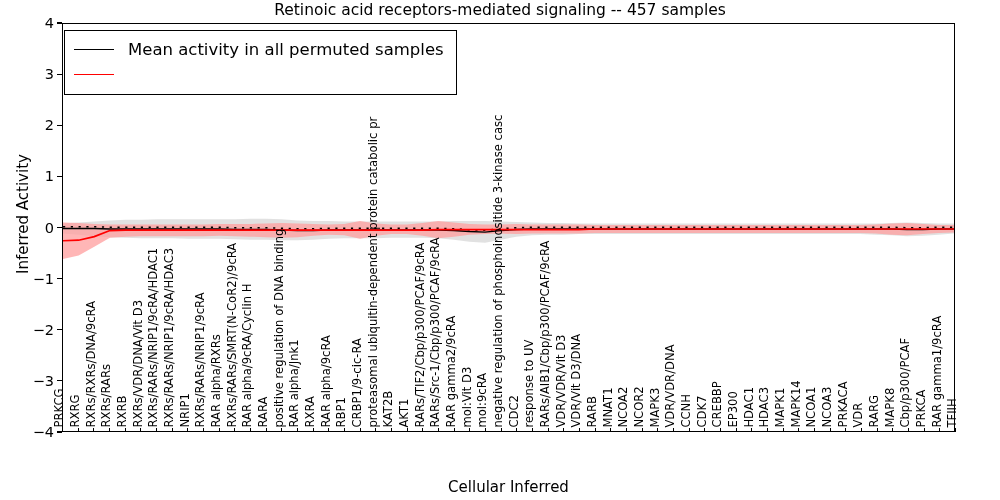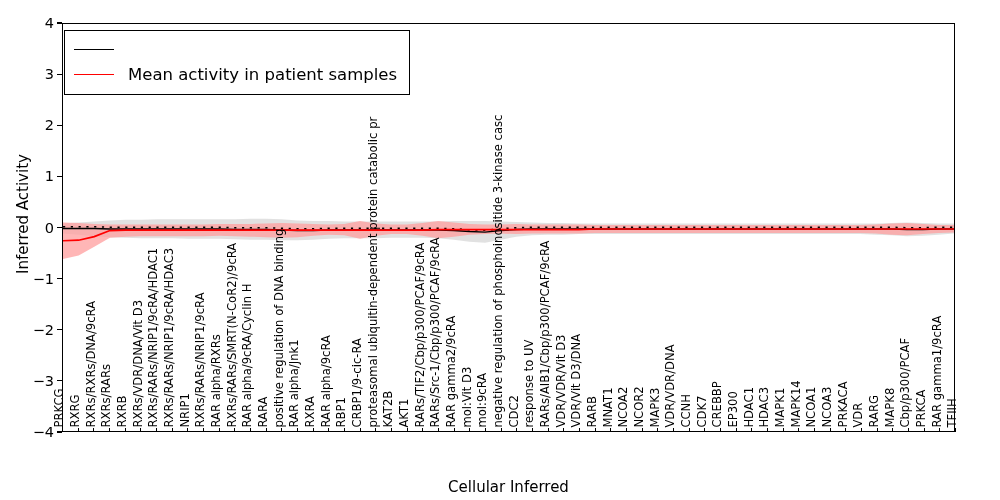--- a/index.html
+++ b/index.html
@@ -60,20 +60,21 @@
   }
   .legrow{display:flex;align-items:center;height:25px;}
   .legline{display:inline-block;width:40px;height:0;border-top-width:1.7px;border-top-style:solid;margin-right:14px;}
   .legtext{font-size:16.5px;color:#000;white-space:nowrap;}
 </style>
 </head>
 <body>
 
 <div id="root">
 
+  <div id="title">Retinoic acid receptors-mediated signaling -- 457 samples</div>
 
   <div id="ylabels">
       <div class="ylab" style="top: 432px;">−4</div>
       <div class="ytickmark" style="top: 431.4px;"></div>
       <div class="ylab" style="top: 380.875px;">−3</div>
       <div class="ytickmark" style="top: 380.275px;"></div>
       <div class="ylab" style="top: 329.75px;">−2</div>
       <div class="ytickmark" style="top: 329.15px;"></div>
       <div class="ylab" style="top: 278.625px;">−1</div>
       <div class="ytickmark" style="top: 278.025px;"></div>
@@ -216,20 +217,20 @@
       <div class="xtickmark" style="left: 877.333px;"></div>
       <div class="xlab" style="left: 881.633px;">RAR gamma1/9cRA</div>
       <div class="xtickmark" style="left: 893px;"></div>
       <div class="xlab" style="left: 897.3px;">TFIIH</div>
     </div>
   <div id="xlabel-main">Cellular Inferred</div>
 
   <div id="legend">
     <div class="legrow">
       <span class="legline" style="border-top-color:#000"></span>
+      <span class="legtext">Mean activity in all permuted samples</span>
     </div>
     <div class="legrow">
       <span class="legline" style="border-top-color:#ff0000"></span>
-      <span class="legtext">Mean activity in patient samples</span>
     </div>
   </div>
 
 </div>
 
 </body></html>

